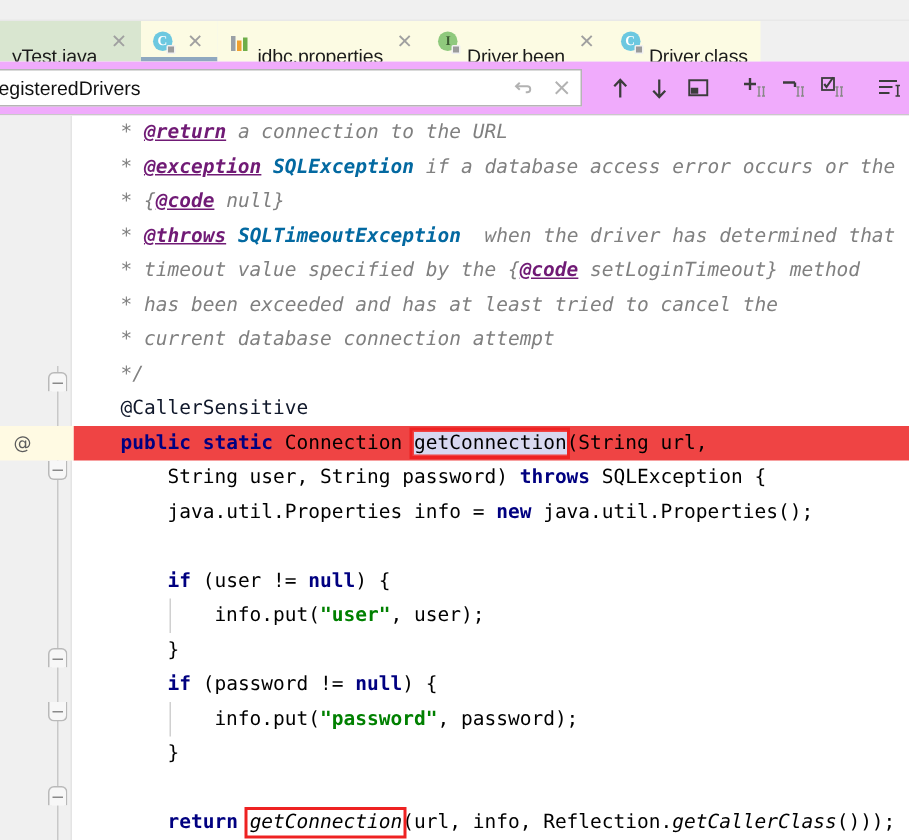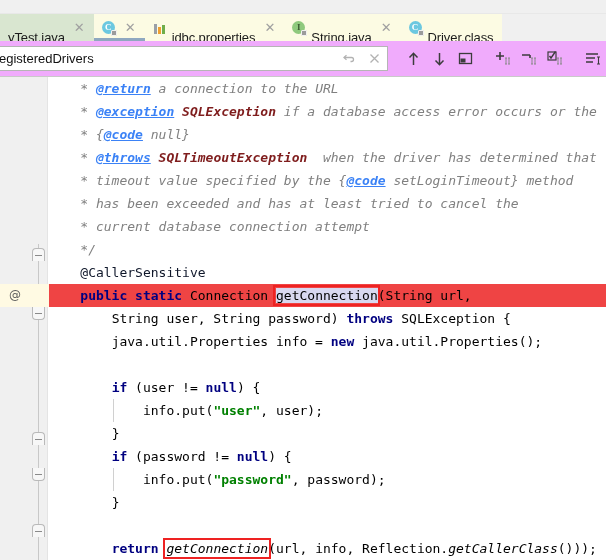--- a/index.html
+++ b/index.html
@@ -99,22 +99,22 @@
     position:absolute; left:38px; top:0; width:1px; background:#c8c8c8;
   }
   .code {
     position:absolute; left:49px; top:0; right:0; bottom:0;
     font-family:"DejaVu Sans Mono", monospace;
     font-size:13px; line-height:23px; white-space:pre;
   }
   .ln { height:23px; position:relative; }
 
   .c-cmt   { color:#808080; font-style:italic; }
-  .c-tag   { color:#3b82f6; font-style:italic; font-weight:bold; text-decoration:underline; }
-  .c-tag2  { color:#7f1d1d; font-style:italic; font-weight:bold; }
+  .c-tag   { color:#701a75; font-style:italic; font-weight:bold; text-decoration:underline; }
+  .c-tag2  { color:#0369a1; font-style:italic; font-weight:bold; }
   .c-kw    { color:#000080; font-weight:bold; }
   .c-anno  { color:#0f172a; }
   .c-txt   { color:#000000; }
   .c-str   { color:#008000; font-weight:bold; }
   .c-ital  { color:#000000; font-style:italic; }
 
   
   .ln.current {
     background:#ef4444;
   }
@@ -176,21 +176,21 @@
           <i class="b b3"></i>
         </span>
         <span class="tab-label">jdbc.properties</span>
         <span class="tab-close">✕</span>
       </div>
       <div class="tab yellow">
         <span class="ficon intf">
           <span class="disc">I</span>
           <span class="lock"></span>
         </span>
-        <span class="tab-label">String.java</span>
+        <span class="tab-label">Driver.been</span>
         <span class="tab-close">✕</span>
       </div>
       <div class="tab yellow">
         <span class="ficon cls">
           <span class="disc">C</span>
           <span class="lock"></span>
         </span>
         <span class="tab-label">Driver.class</span>
       </div>
     </div>

